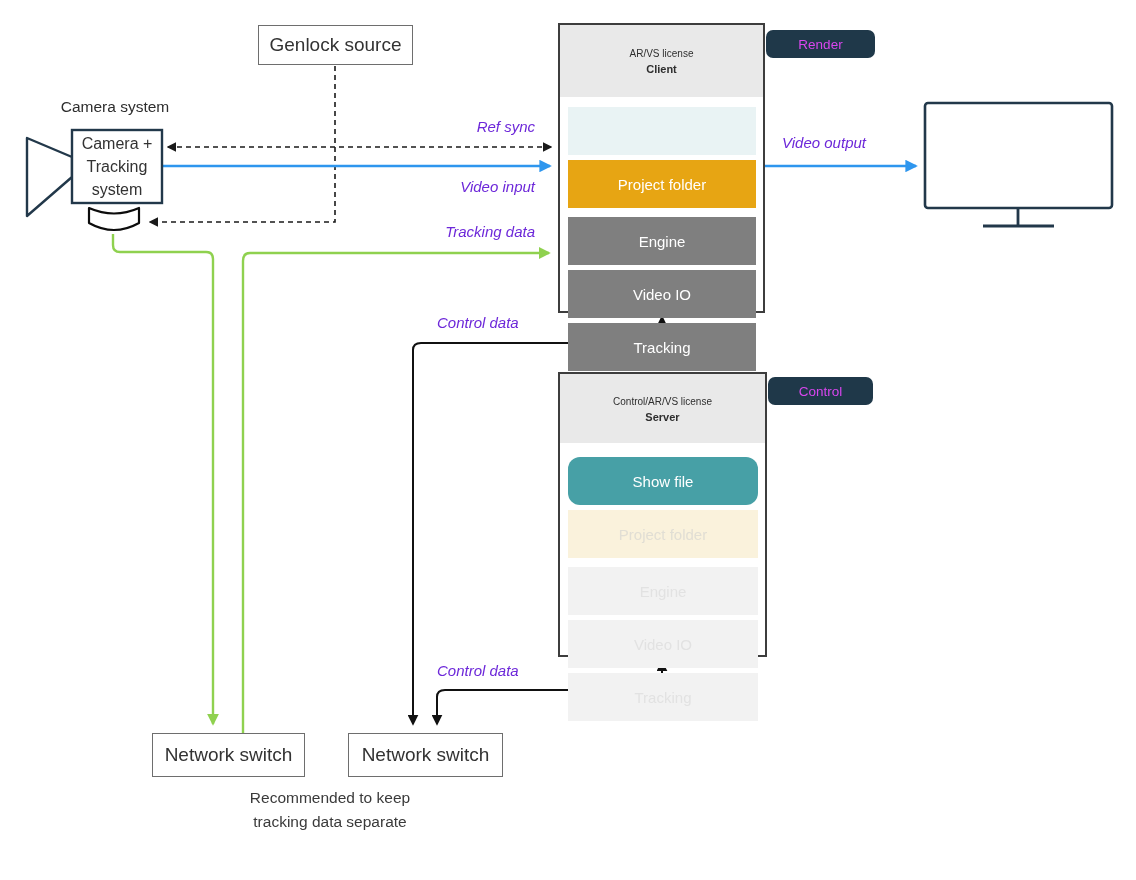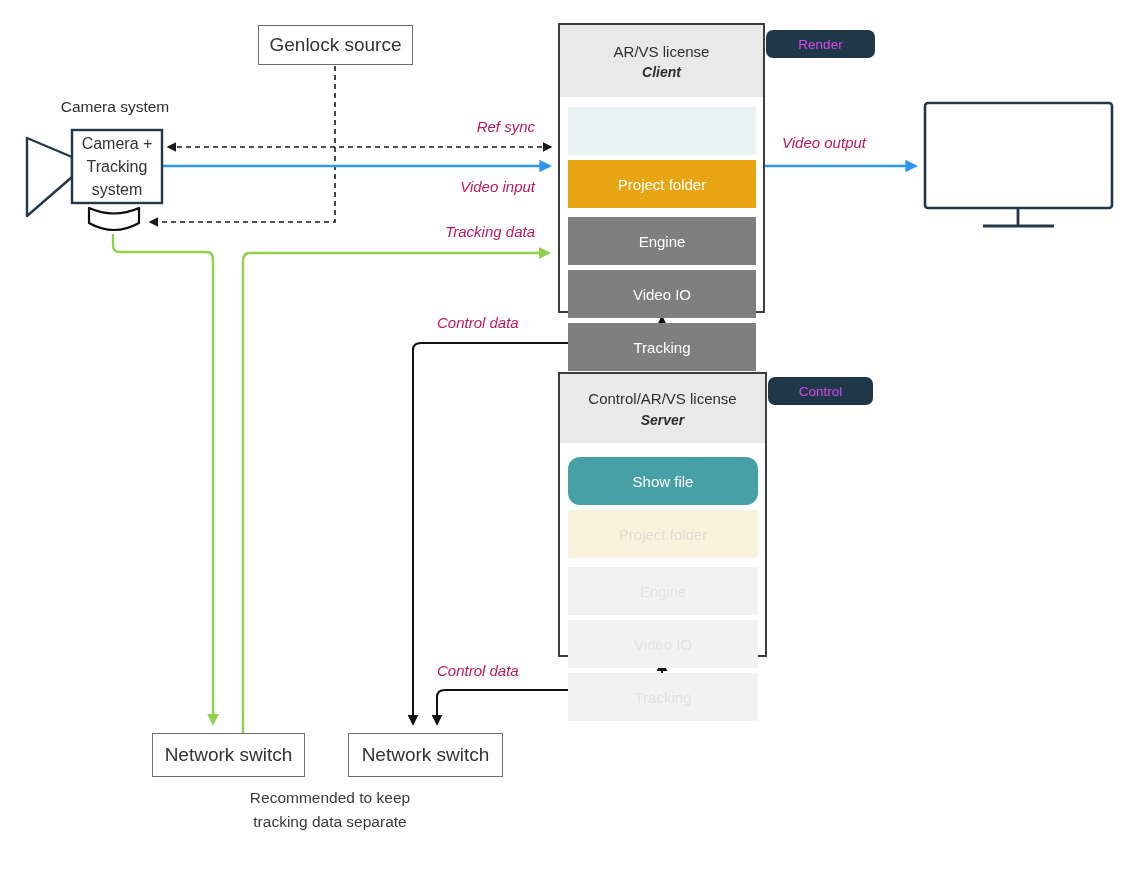--- a/index.html
+++ b/index.html
@@ -7,22 +7,22 @@
   .canvas{position:relative;width:1136px;height:880px;background:#ffffff;overflow:hidden;}
   svg.wires{position:absolute;left:0;top:0;width:1136px;height:880px;}
 
   
   .panel{position:absolute;background:#ffffff;border:2px solid #3d3d3d;box-sizing:border-box;}
   .panel-client{left:558px;top:23px;width:207px;height:290px;}
   .panel-server{left:558px;top:372px;width:209px;height:285px;}
   .panel-header{background:#e9e9e9;display:flex;flex-direction:column;align-items:center;justify-content:center;color:#2e2e2e;}
   .panel-client .panel-header{height:72px;}
   .panel-server .panel-header{height:69px;}
-  .panel-license{font-size:15px;line-height:1.3;}
-  .panel-role{font-size:14px;font-weight:bold;margin-top:3px;font-style:italic;}
+  .panel-license{font-size:10px;line-height:1.3;}
+  .panel-role{font-size:11px;font-weight:bold;margin-top:3px;}
   .rows{box-sizing:border-box;}
   .panel-client .rows{padding:10px 7px 0 8px;}
   .panel-server .rows{padding:14px 7px 0 8px;}
   .row{height:48px;display:flex;align-items:center;justify-content:center;font-size:15px;margin-bottom:5px;}
   .row.gap{margin-top:9px;}
   .row-ph-teal{background:#e9f3f4;color:#e9f3f4;}
   .row-orange{background:#e7a513;color:#ffffff;}
   .row-gray{background:#7f7f7f;color:#ffffff;}
   .row-teal{background:#47a0a6;color:#ffffff;border-radius:12px;}
   .row-faded-orange{background:#faf2dc;color:#e1ded4;}
@@ -34,21 +34,21 @@
   .tag-control{left:768px;top:377px;width:105px;height:28px;}
 
   
   .smallbox{position:absolute;background:#ffffff;border:1px solid #6e6e6e;box-sizing:border-box;
             display:flex;align-items:center;justify-content:center;font-size:19px;color:#333;}
   .box-genlock{left:258px;top:25px;width:155px;height:40px;}
   .box-switch-left{left:152px;top:733px;width:153px;height:44px;}
   .box-switch-right{left:348px;top:733px;width:155px;height:44px;}
 
   
-  .edge-label{position:absolute;font-style:italic;font-size:15px;color:#be185d;}
+  .edge-label{position:absolute;font-style:italic;font-size:15px;color:#6d28d9;}
   .lbl-ref-sync{left:440px;top:118px;width:95px;text-align:right;}
   .lbl-video-input{left:438px;top:178px;width:97px;text-align:right;}
   .lbl-tracking-data{left:418px;top:223px;width:117px;text-align:right;}
   .lbl-video-output{left:770px;top:134px;width:108px;text-align:center;}
   .lbl-control-client{left:437px;top:314px;width:100px;}
   .lbl-control-server{left:437px;top:662px;width:100px;}
 
   .camera-title{position:absolute;left:45px;top:98px;width:140px;text-align:center;font-size:15.5px;color:#2e2e2e;}
   .camera-device-label{position:absolute;left:72px;top:130px;width:90px;height:73px;display:flex;align-items:center;
       justify-content:center;text-align:center;font-size:16px;line-height:1.45;color:#333;white-space:pre-line;border-radius:8px;}

